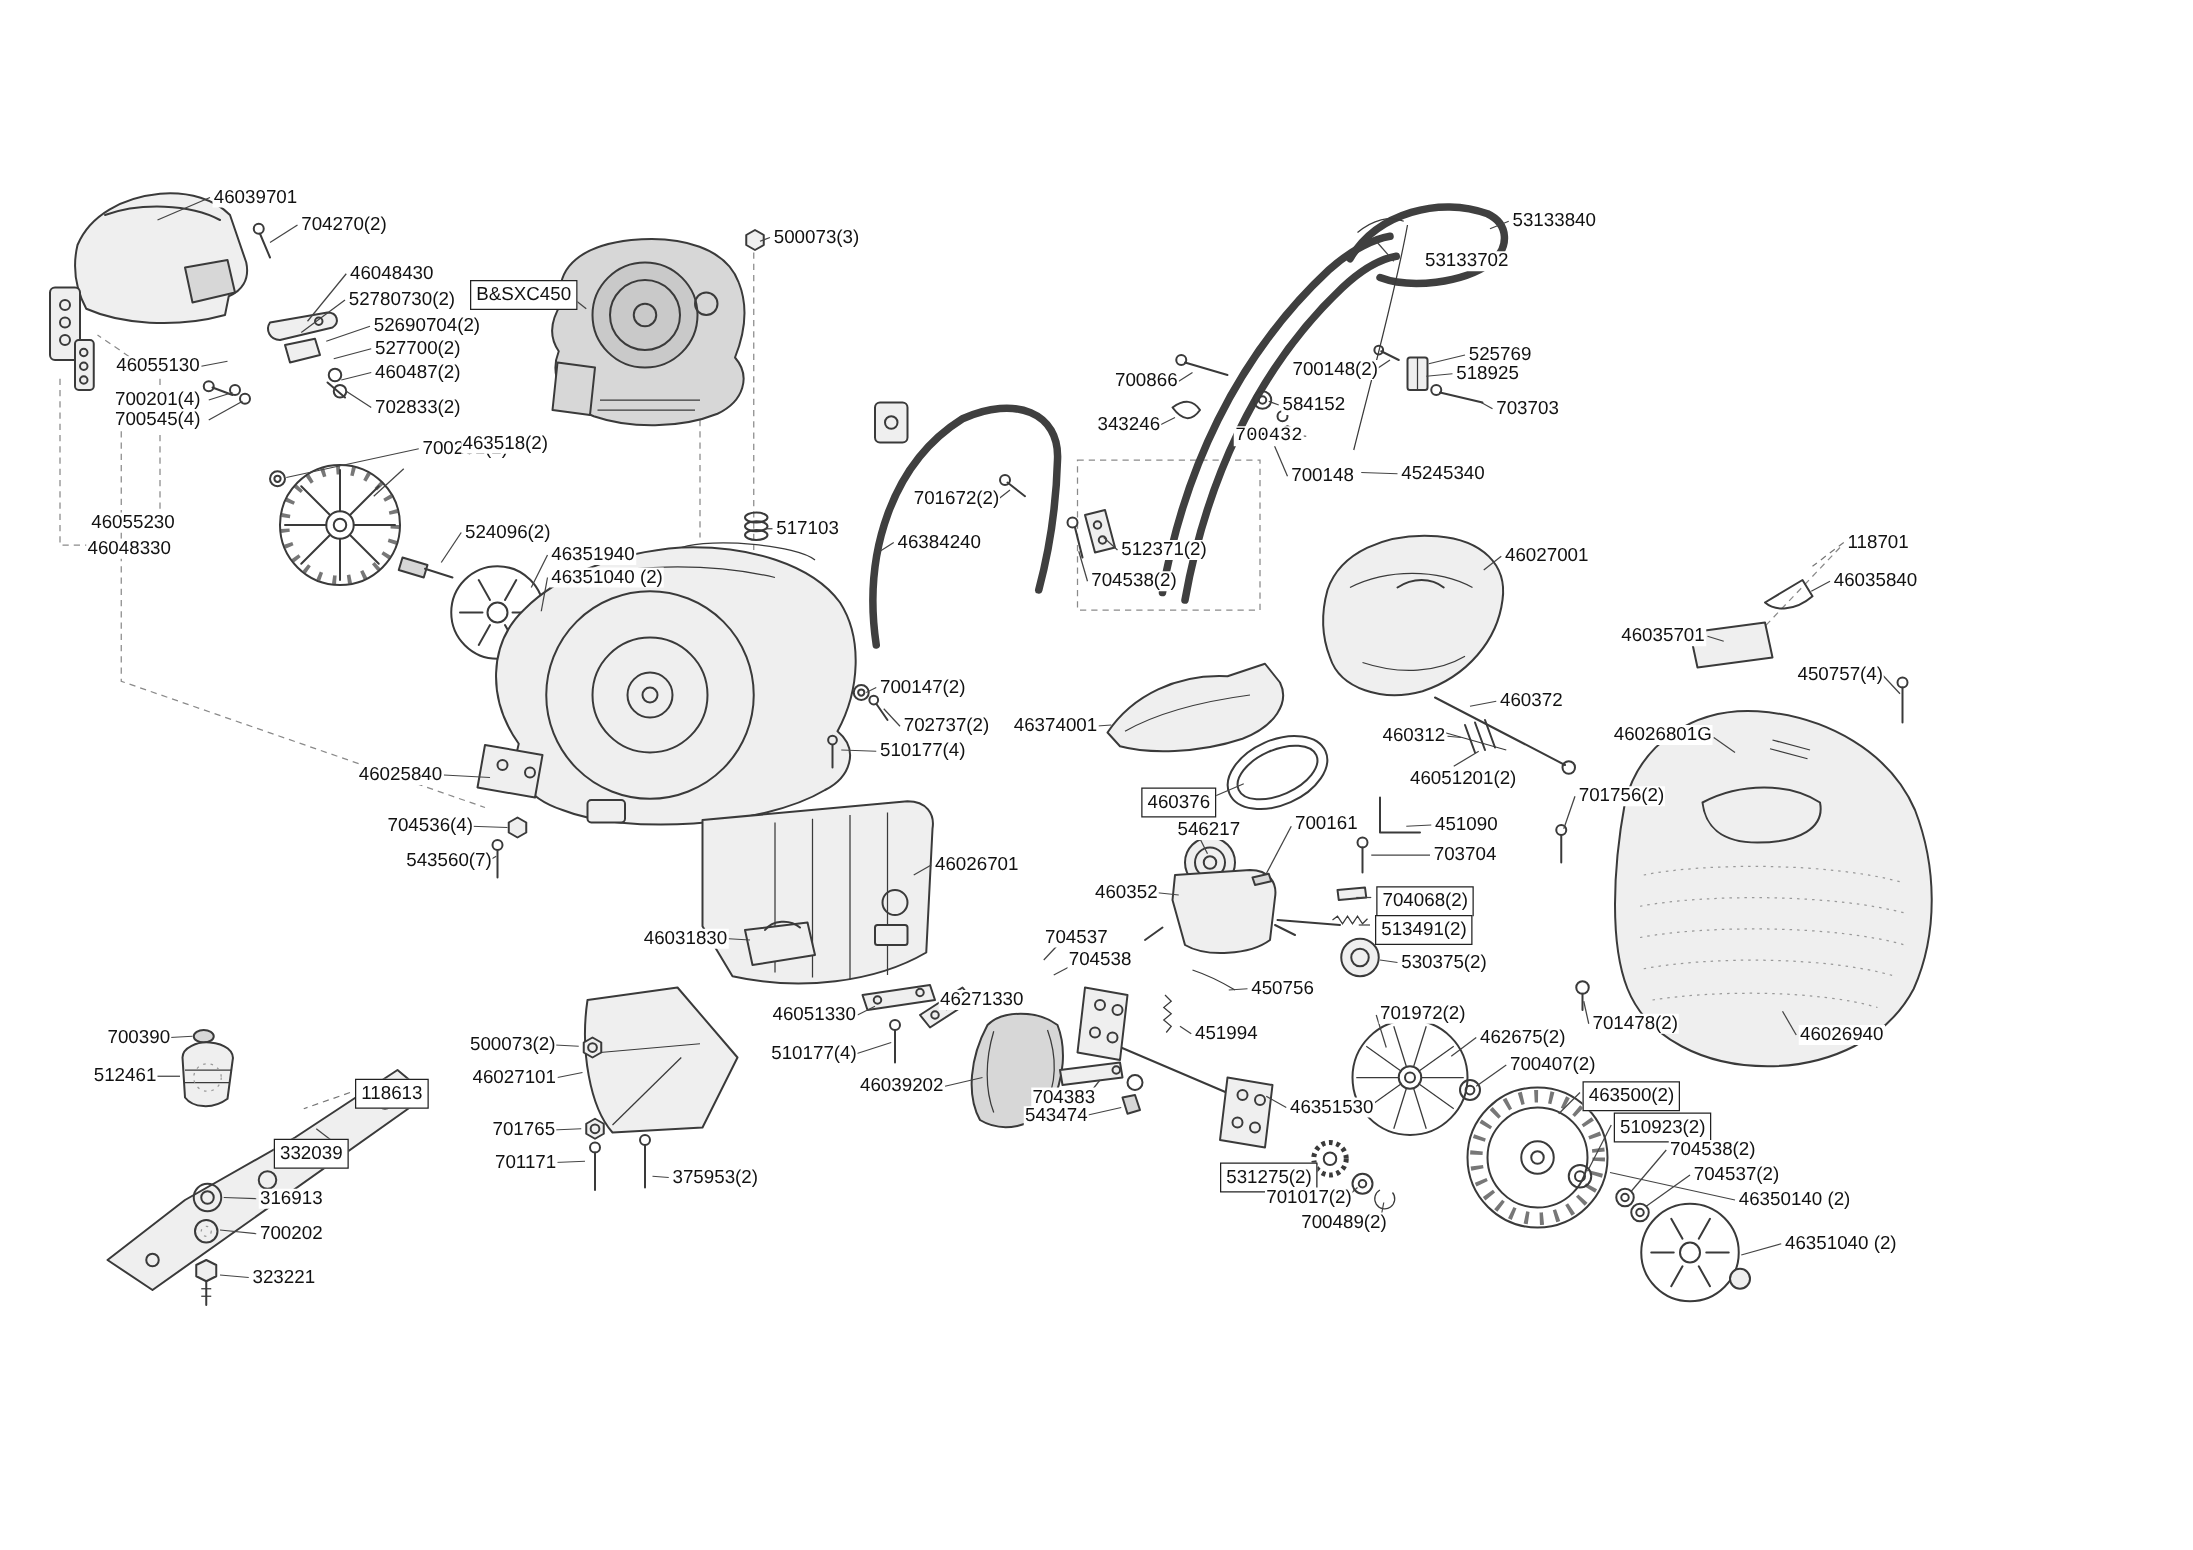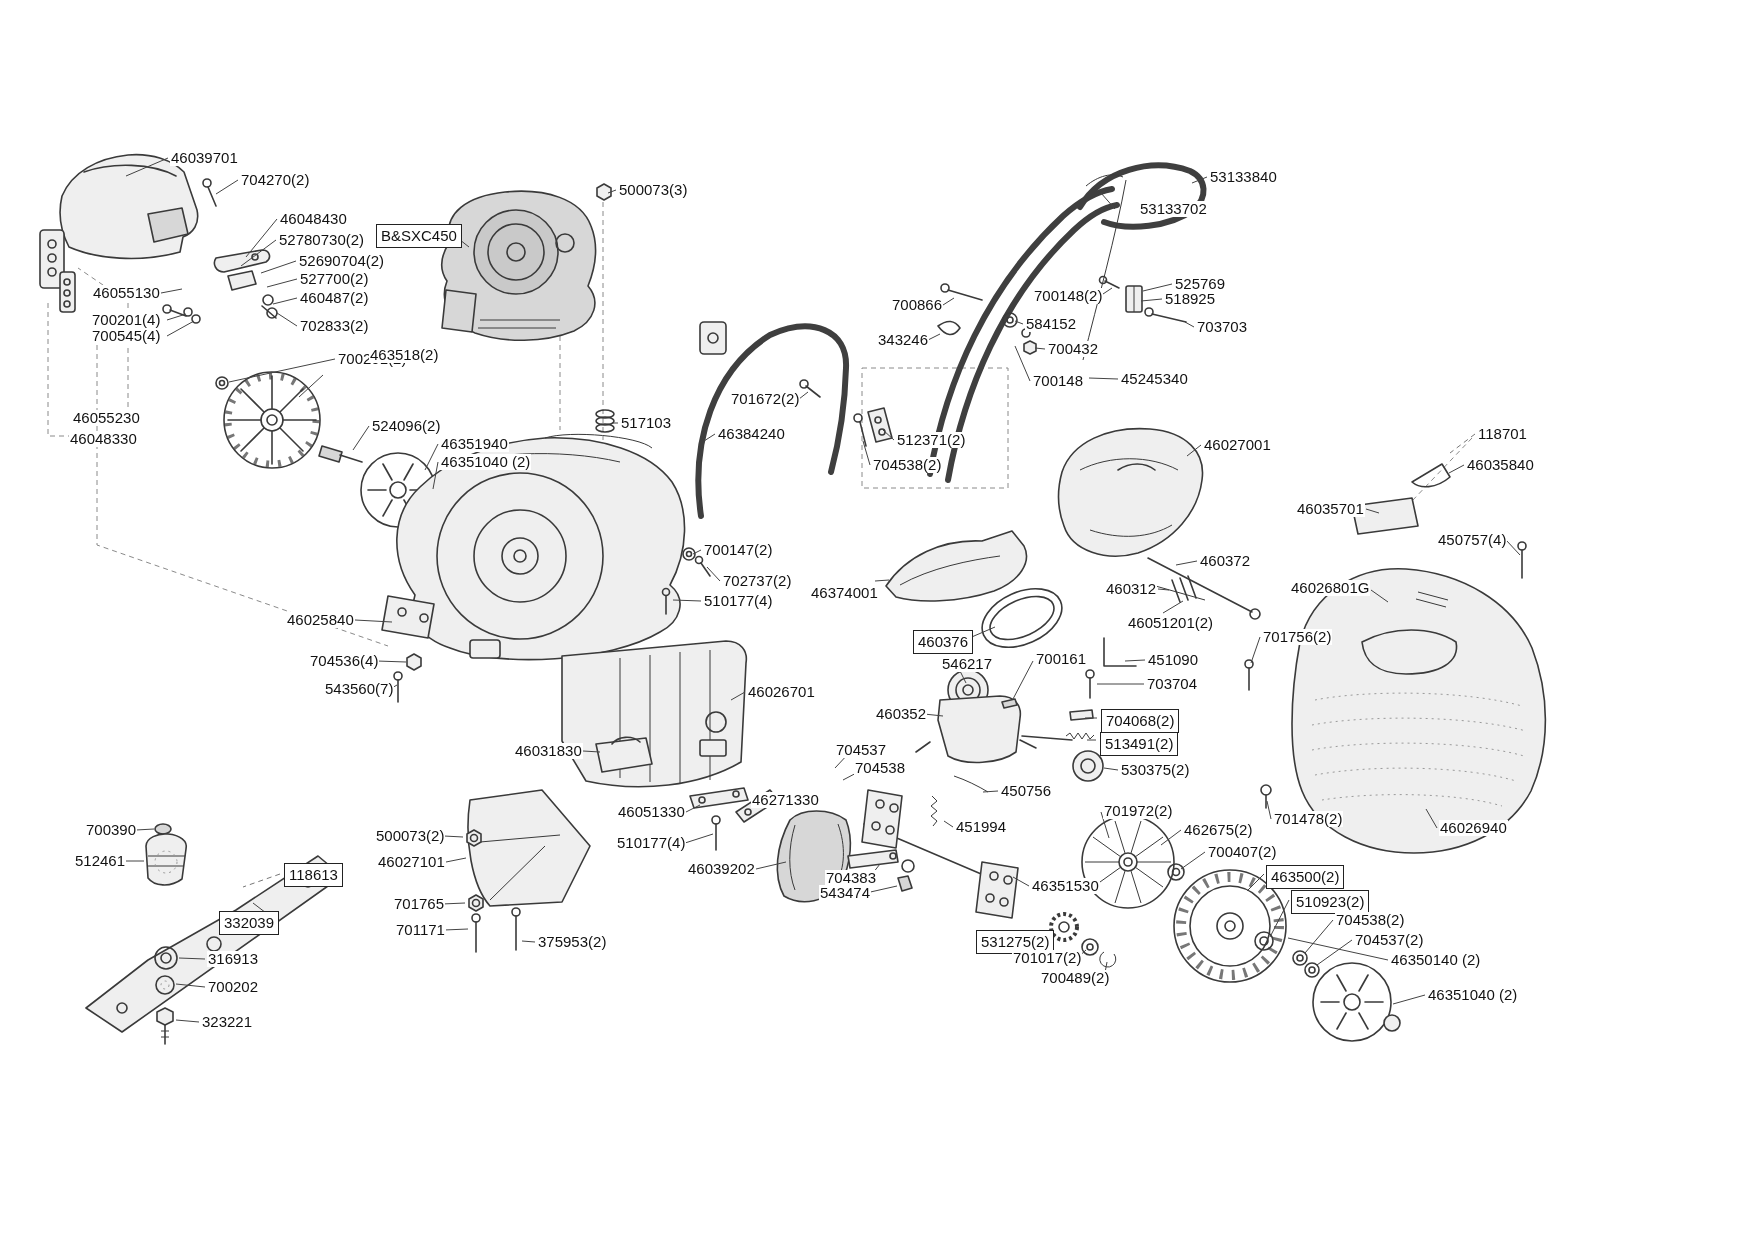--- a/index.html
+++ b/index.html
@@ -527,39 +527,39 @@
       <div class="label" style="left: 717px; top: 426px;">46384240</div>
       <div class="label" style="left: 1209px; top: 169px;">53133840</div>
       <div class="label" style="left: 1099px; top: 201px; margin-left: 40px;">53133702</div>
       <div class="label" style="left: 1174px; top: 276px;">525769</div>
       <div class="label" style="left: 1033px; top: 288px;">700148(2)</div>
       <div class="label" style="left: 1164px; top: 291px;">518925</div>
       <div class="label" style="left: 891px; top: 297px;">700866</div>
       <div class="label" style="left: 1025px; top: 316px;">584152</div>
       <div class="label" style="left: 1196px; top: 319px;">703703</div>
       <div class="label" style="left: 877px; top: 332px;">343246</div>
-      <div class="label" style="left: 1047px; top: 341px;">700432</div>
+      <div class="label" style="left: 987px; top: 341px; font-family: Liberation Mono, monospace;">700432</div>
       <div class="label" style="left: 1032px; top: 373px;">700148</div>
       <div class="label" style="left: 1120px; top: 371px;">45245340</div>
       <div class="label" style="left: 896px; top: 432px;">512371(2)</div>
       <div class="label" style="left: 872px; top: 457px;">704538(2)</div>
       <div class="label" style="left: 1203px; top: 437px;">46027001</div>
       <div class="label" style="left: 1477px; top: 426px;">118701</div>
       <div class="label" style="left: 1466px; top: 457px;">46035840</div>
       <div class="label" style="left: 1296px; top: 501px;">46035701</div>
       <div class="label" style="left: 1437px; top: 532px;">450757(4)</div>
       <div class="label" style="left: 1199px; top: 553px;">460372</div>
       <div class="label" style="left: 1290px; top: 580px;">46026801G</div>
       <div class="label" style="left: 1105px; top: 581px;">460312</div>
       <div class="label" style="left: 1127px; top: 615px;">46051201(2)</div>
       <div class="label" style="left: 1262px; top: 629px;">701756(2)</div>
       <div class="label" style="left: 703px; top: 542px;">700147(2)</div>
       <div class="label" style="left: 722px; top: 573px;">702737(2)</div>
       <div class="label" style="left: 703px; top: 593px;">510177(4)</div>
-      <div class="label" style="left: 810px; top: 585px;">46374001</div>
+      <div class="label" style="left: 810px; top: 573px;">46374001</div>
       <div class="label" style="left: 286px; top: 612px;">46025840</div>
       <div class="label boxed" style="left: 913px; top: 630px;">460376</div>
       <div class="label" style="left: 919px; top: 656px; margin-left: 22px;">546217</div>
       <div class="label" style="left: 1035px; top: 651px;">700161</div>
       <div class="label" style="left: 1147px; top: 652px;">451090</div>
       <div class="label" style="left: 1146px; top: 676px;">703704</div>
       <div class="label" style="left: 309px; top: 653px;">704536(4)</div>
       <div class="label" style="left: 324px; top: 681px;">543560(7)</div>
       <div class="label" style="left: 747px; top: 684px;">46026701</div>
       <div class="label" style="left: 875px; top: 706px;">460352</div>

